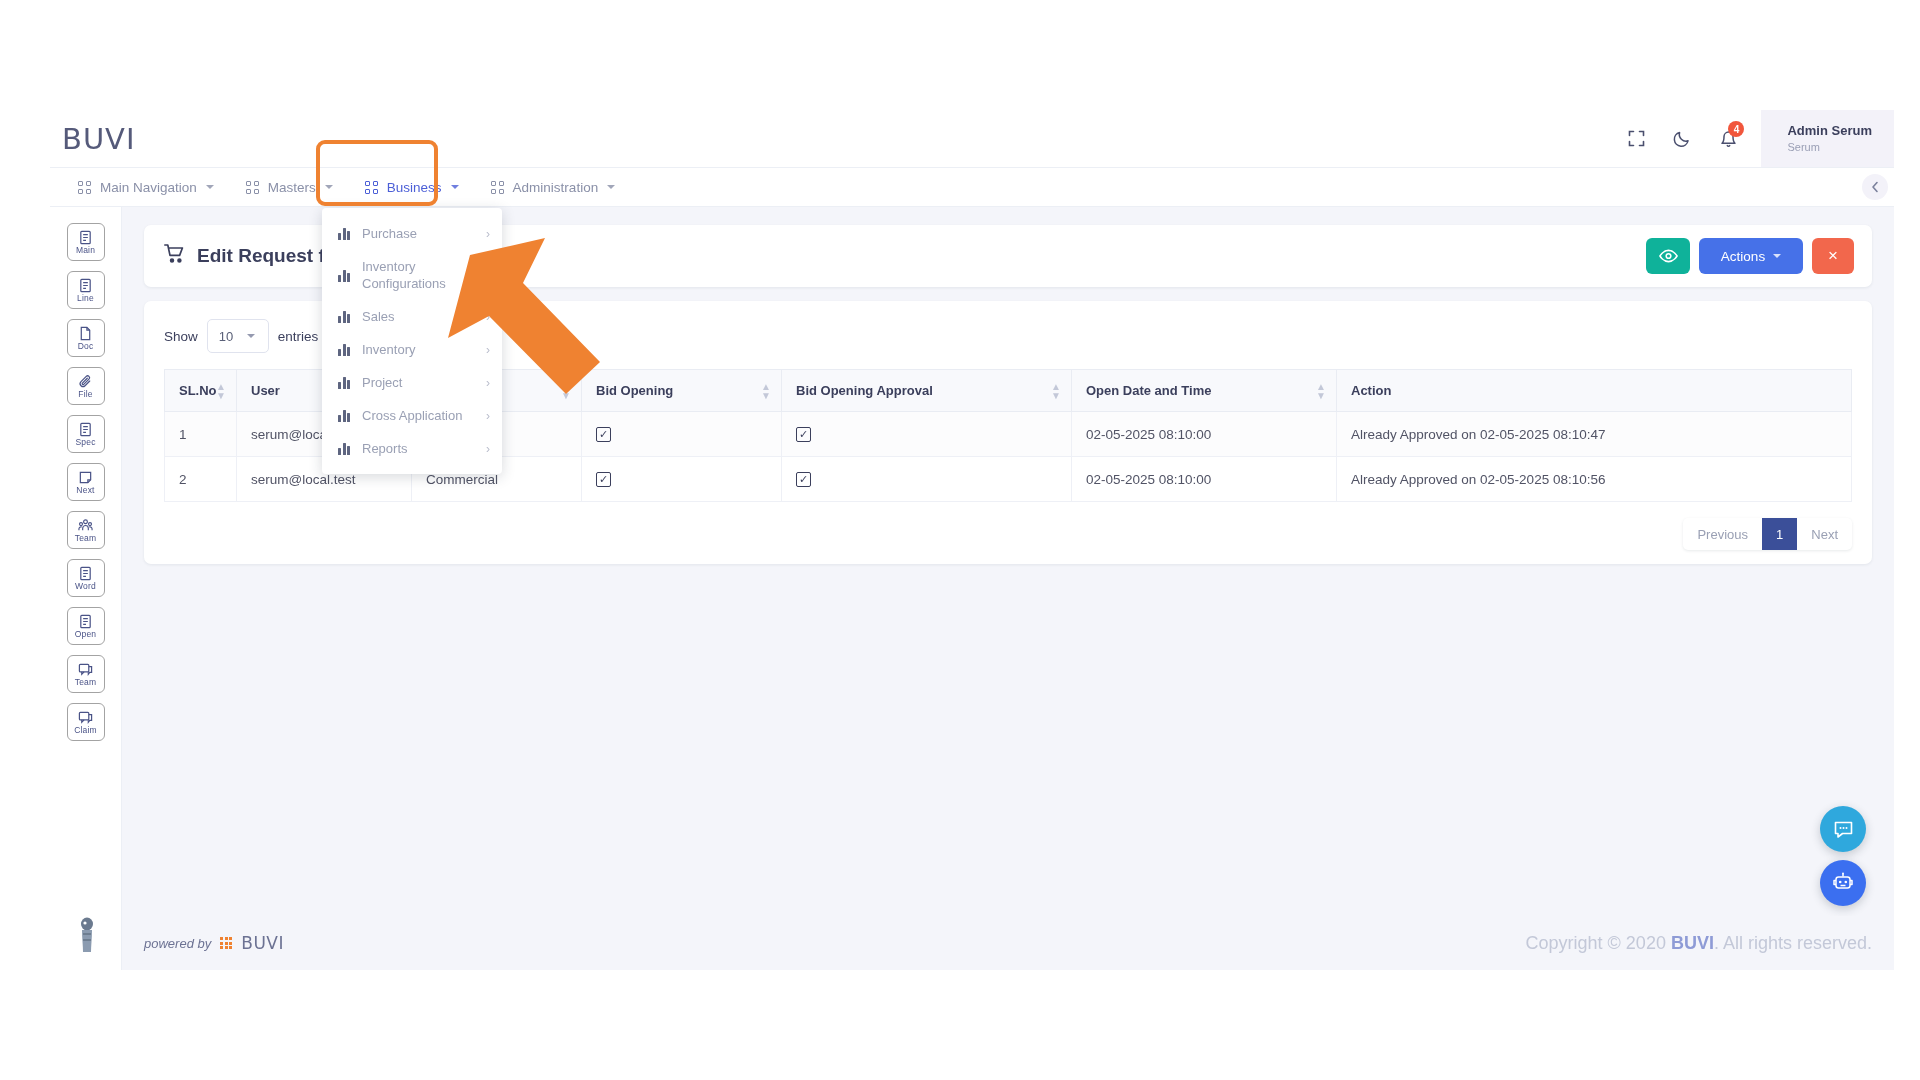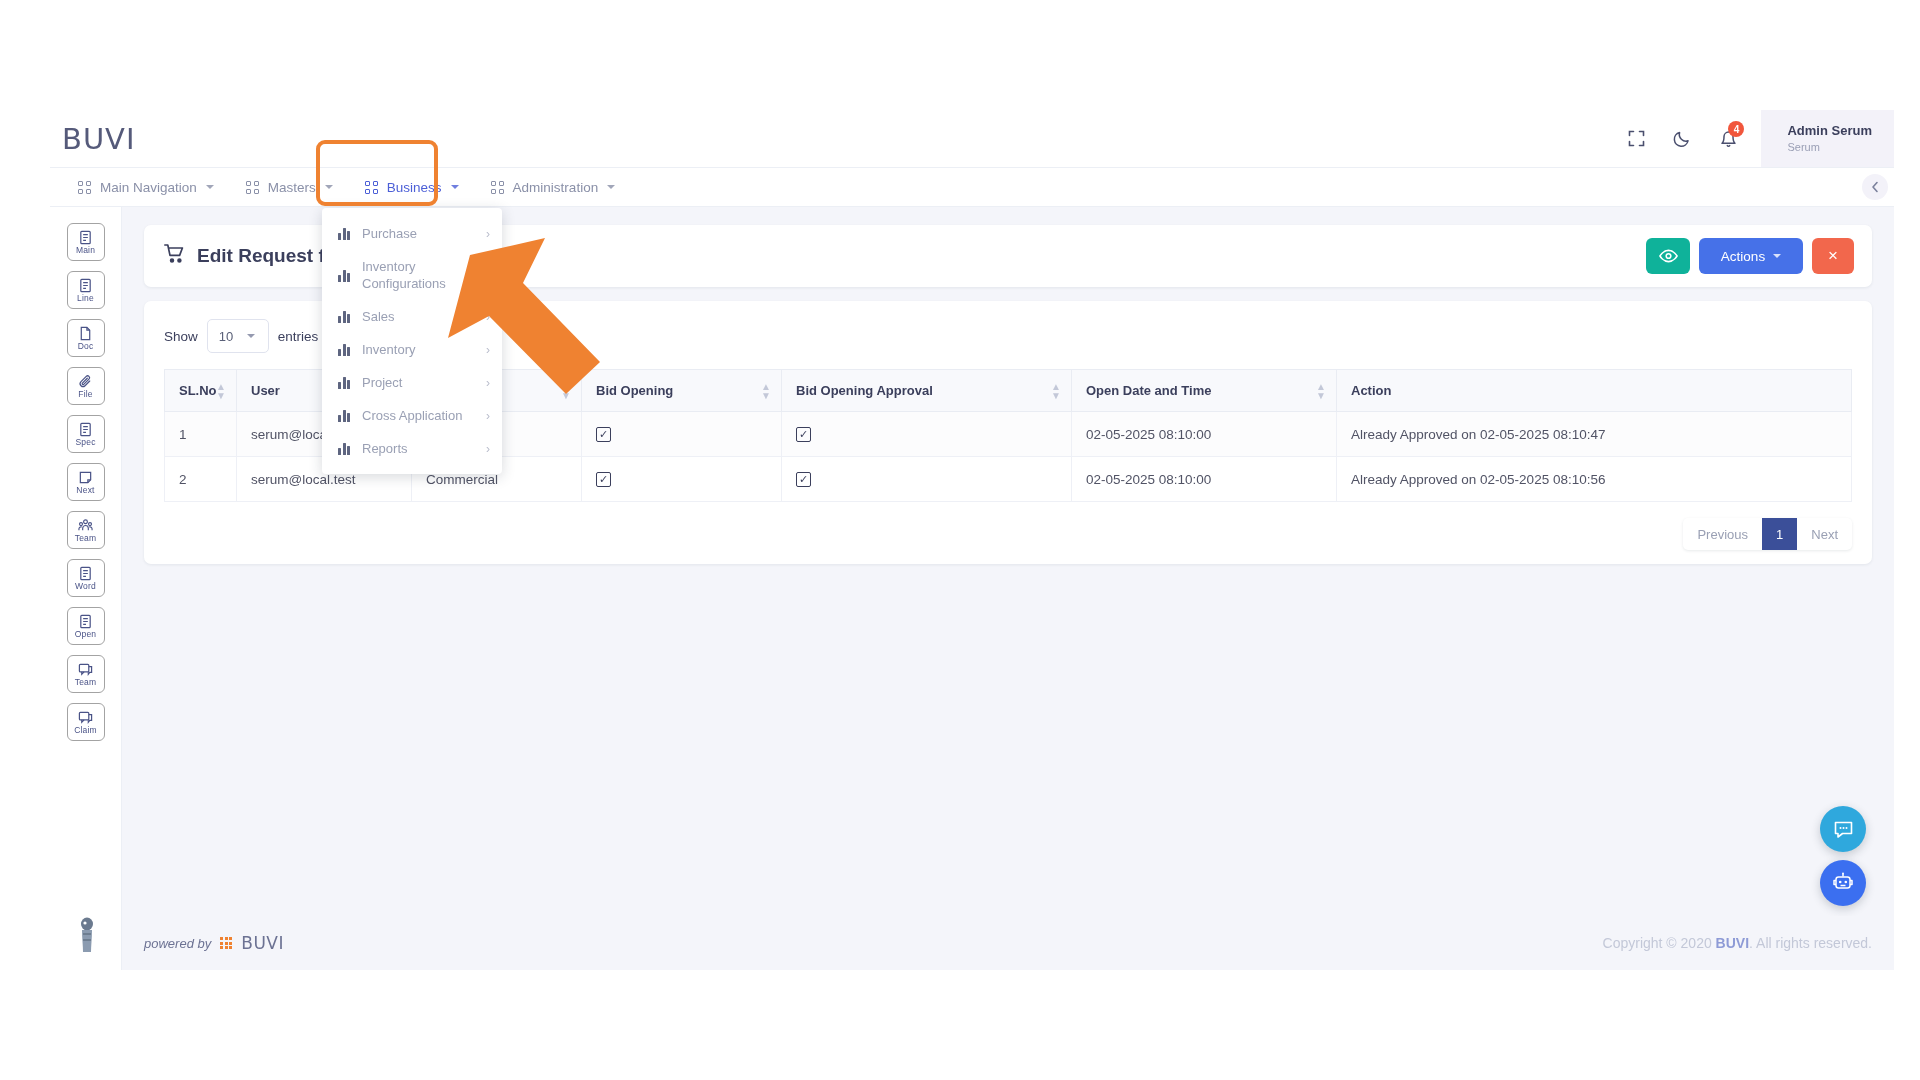--- a/index.html
+++ b/index.html
@@ -279,21 +279,21 @@
     background: #f4f5fa;
     margin-top: auto;
   }
   .powered {
     display: flex; align-items: center; gap: 9px;
     font-size: 13px; color: #6c7293; font-style: italic;
   }
   .buvi-dots { display: grid; grid-template-columns: repeat(3, 3px); gap: 1.5px; }
   .buvi-dots i { width: 3px; height: 3px; background: #ef8231; display: block; }
   .buvi-mark { font-style: normal; font-size: 17px; color: #6c7293; letter-spacing: .5px; font-family: "DejaVu Sans", sans-serif; }
-  .copyright { margin-left: auto; font-size: 14px; color: #c3c8d8; }
+  .copyright { margin-left: auto; font-size: 18px; color: #c3c8d8; }
   .copyright b { color: #8e9bd6; }
 
   
   .fab {
     position: absolute; right: 28px;
     width: 46px; height: 46px; border-radius: 50%;
     display: flex; align-items: center; justify-content: center;
     color: #fff;
     box-shadow: 0 3px 10px rgba(31,45,61,.22);
   }

